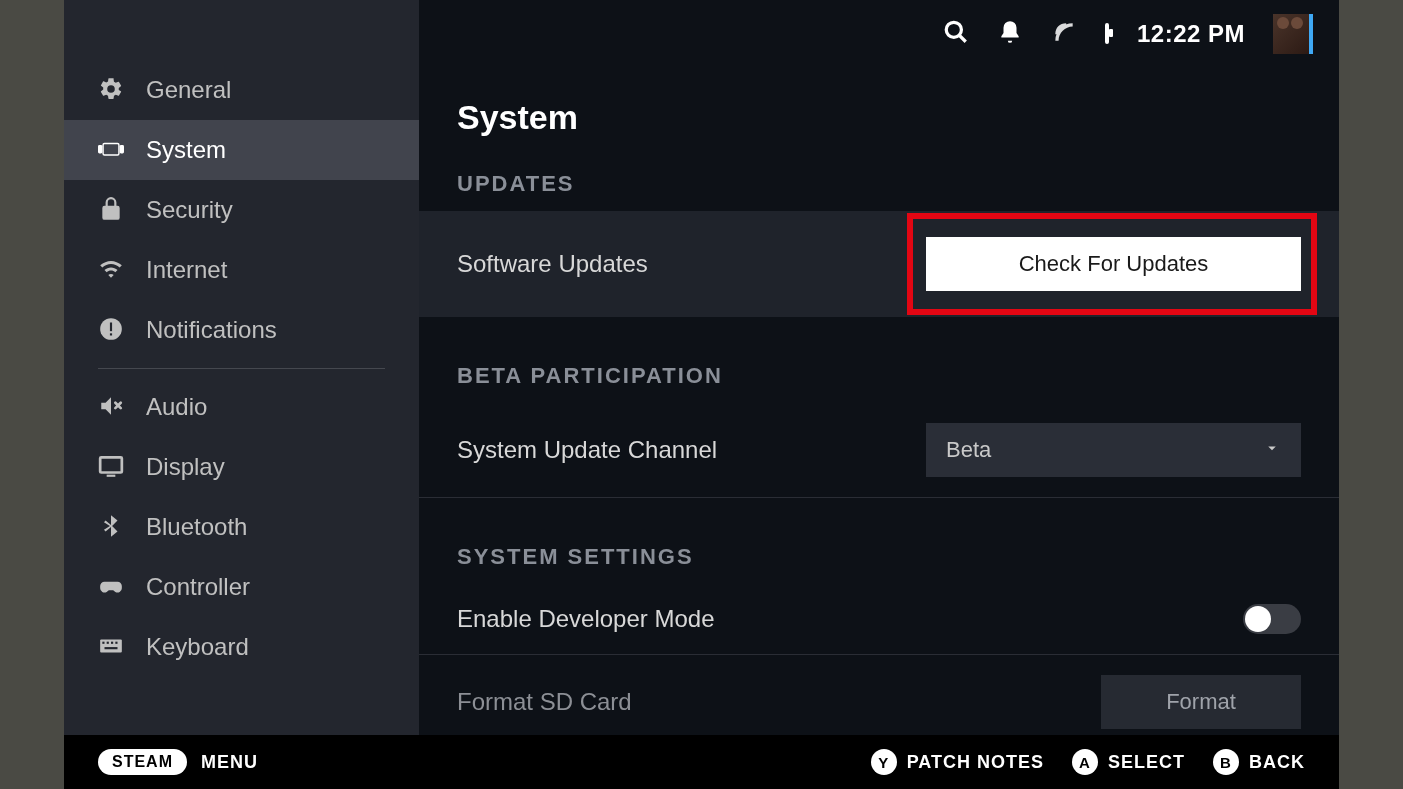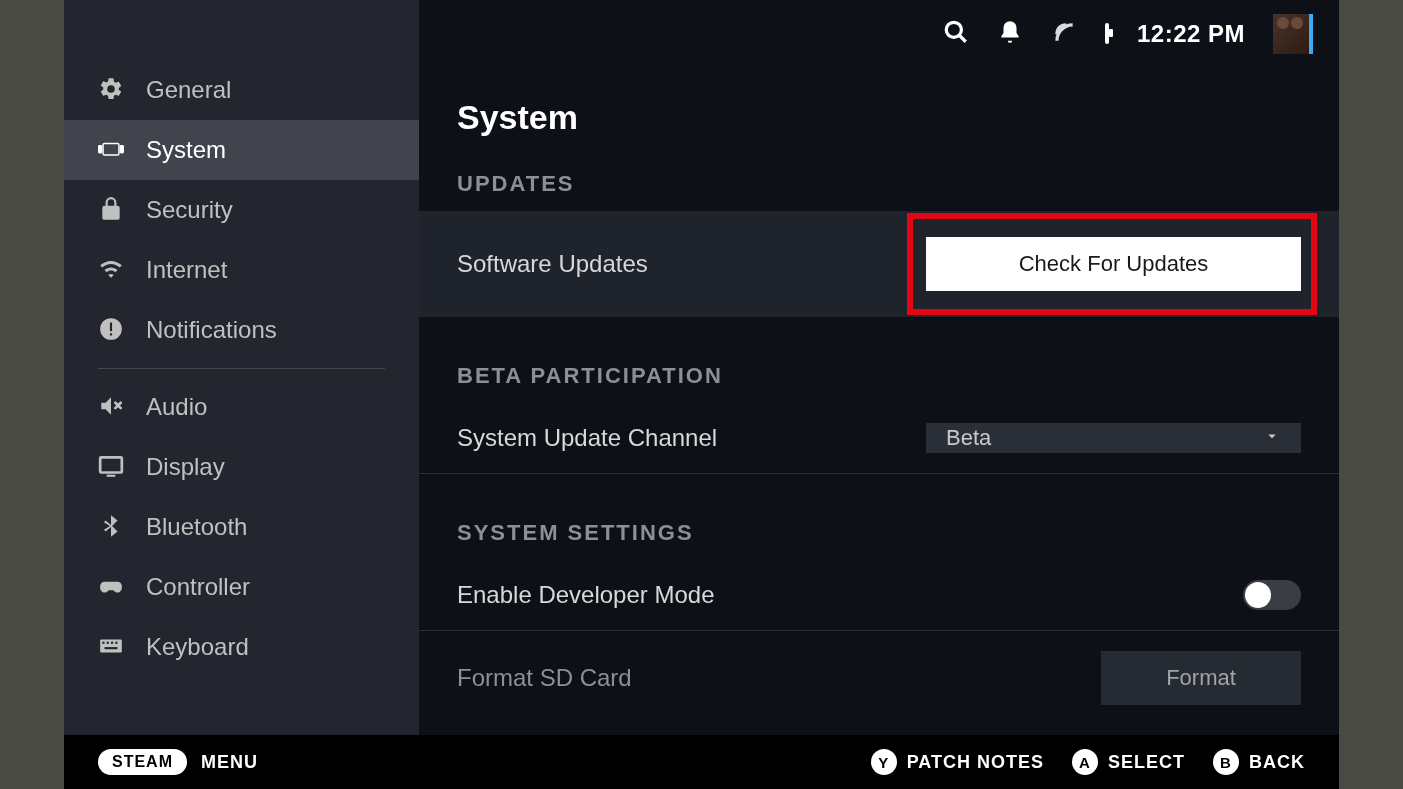--- a/index.html
+++ b/index.html
@@ -126,21 +126,21 @@
     font-size: 22px;
     padding: 14px 0;
     width: 375px;
     text-align: center;
     cursor: pointer;
     border: none;
   }
   .select {
     background: #2a2e37;
     width: 375px;
-    padding: 2px 20px;
+    padding: 14px 20px;
     font-size: 22px;
     color: #c9c9c9;
     display: flex;
     justify-content: space-between;
     align-items: center;
     cursor: pointer;
   }
   .toggle {
     width: 58px; height: 30px;
     background: #3a3d44;

